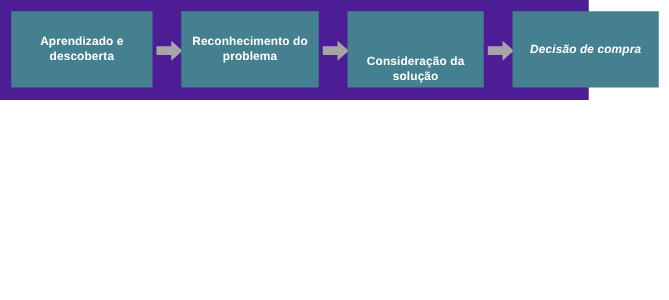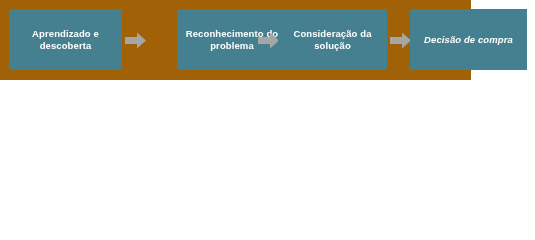--- a/index.html
+++ b/index.html
@@ -10,21 +10,21 @@
     width: 535px;
     height: 80px;
     background: #ffffff;
     font-family: "Liberation Sans", sans-serif;
     overflow: hidden;
   }
   #flow {
     position: relative;
     width: 471px;
     height: 80px;
-    background: #a16207;
+    background: #4c1d95;
   }
   .stage-box {
     position: absolute;
     top: 9px;
     height: 61px;
     background: #44808f;
     display: flex;
     align-items: center;
     justify-content: center;
     box-sizing: border-box;
@@ -46,22 +46,22 @@
     width: 21px;
     height: 17px;
   }
   .arrow svg {
     display: block;
     width: 21px;
     height: 17px;
   }
   
   .box-1 { left: 9px;   width: 113px; }
-  .box-2 { left: 145px; width: 110px; margin-left: 32px; }
-  .box-3 { left: 278px; width: 109px; }
+  .box-2 { left: 145px; width: 110px; }
+  .box-3 { left: 278px; width: 109px; align-items: flex-end; }
   .box-4 { left: 410px; width: 117px; font-style: italic; }
 
   .arrow-1 { left: 125px; }
   .arrow-2 { left: 258px; }
   .arrow-3 { left: 390px; }
 </style>
 </head>
 <body>
 
 <div id="flow">

